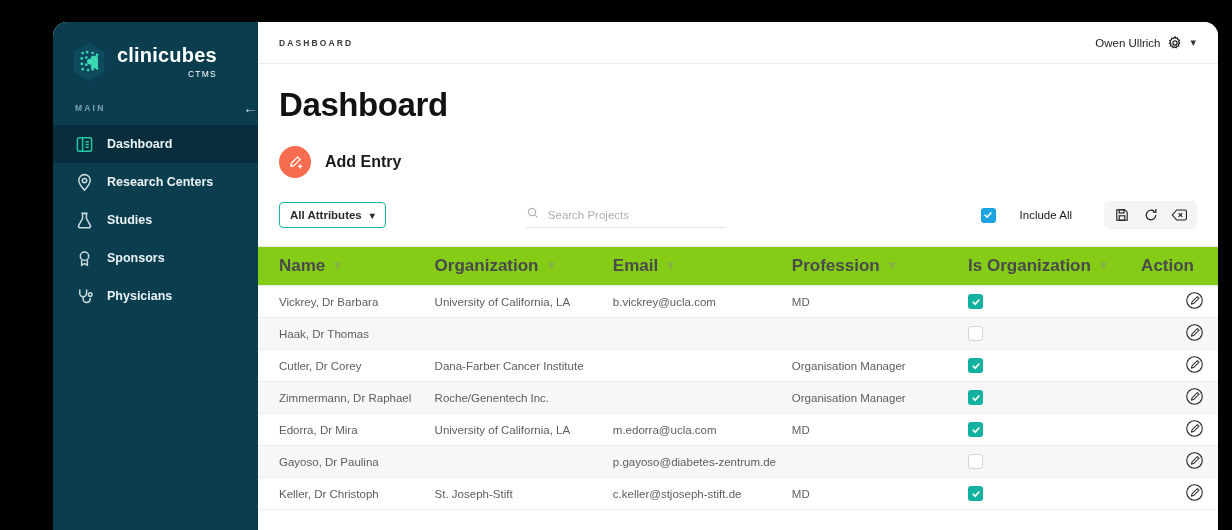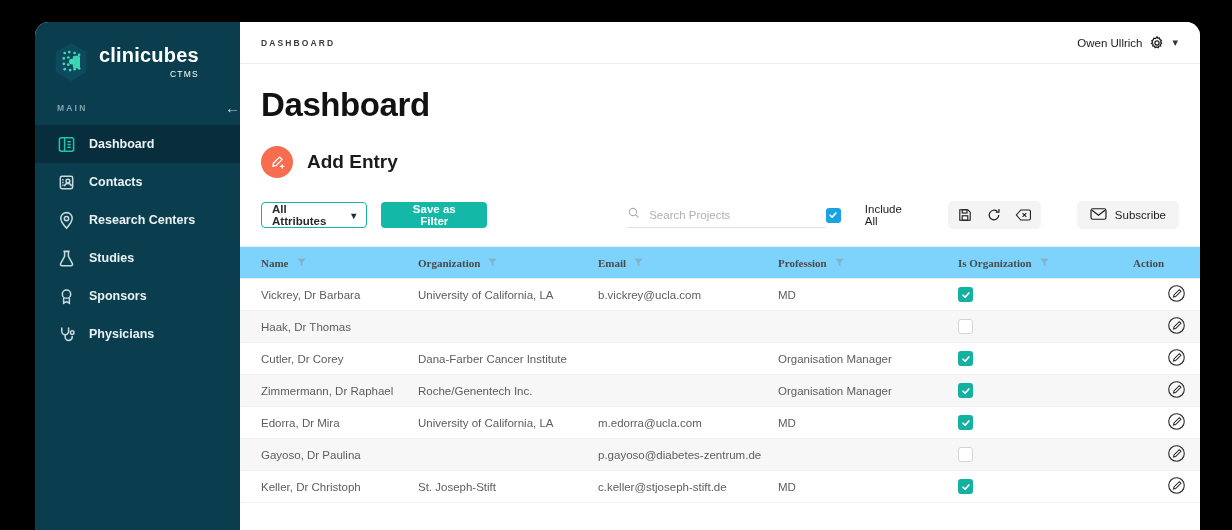--- a/index.html
+++ b/index.html
@@ -4,21 +4,21 @@
 <style>
   * { box-sizing: border-box; margin: 0; padding: 0; }
   html, body {
     width: 1232px; height: 530px;
     background: #000000;
     font-family: "Liberation Sans", sans-serif;
     overflow: hidden;
   }
   .app-frame {
     position: absolute;
-    left: 35px; top: 22px;
+    left: 53px; top: 22px;
     width: 1165px; height: 508px;
     background: #ffffff;
     border-radius: 14px 14px 0 0;
     overflow: hidden;
     display: flex;
   }
 
   
   .sidebar {
     width: 205px;
@@ -98,21 +98,21 @@
 
   .add-entry {
     display: flex; align-items: center; gap: 14px;
     margin: 22px 0 0 21px; width: fit-content; cursor: pointer;
   }
   .add-circle {
     width: 32px; height: 32px; border-radius: 50%;
     background: #f86d50;
     display: flex; align-items: center; justify-content: center;
   }
-  .add-label { font-size: 19px; font-weight: 700; color: #1b1b1b; }
+  .add-label { font-size: 16px; font-weight: 700; color: #1b1b1b; }
 
   .toolbar {
     display: flex; align-items: center;
     margin: 22px 21px 0 21px;
     height: 30px;
   }
   .select-attr {
     height: 26px; padding: 0 10px;
     border: 1px solid #13b5a2; border-radius: 4px;
     background: #fff; color: #2b2b2b;
@@ -166,30 +166,29 @@
     display: flex; align-items: center; gap: 8px;
     background: #f4f4f4; border-radius: 5px;
     height: 28px; padding: 0 13px; margin-left: 10px;
     font-size: 11.5px; color: #1b1b1b; cursor: pointer;
     border: none; font-family: inherit;
   }
 
   
   .tbl { width: 100%; margin-top: 16px; border-collapse: collapse; }
   .tbl thead th {
-    background: #7dd3fc;
-    font-size: 11px; font-weight: 600; color: #4a4a4a;
+    background: #84cc16;
+    font-size: 17px; font-weight: 600; color: #4a4a4a;
     text-align: left; padding: 9px 0 9px 0; height: 32px;
     border-top: 1px solid #ececec;
     border-bottom: 1px solid #ececec;
     white-space: nowrap;
-    font-family: Liberation Serif, serif;
   }
   .tbl thead th .hw { display: flex; align-items: center; gap: 8px; }
-  .tbl thead th.col-action .hw { padding-right: 34px; }
+  .tbl thead th.col-action .hw { padding-right: 24px; }
   .filter-ico { opacity: .45; }
   .tbl tbody td {
     font-size: 11.5px; color: #5d5d5d;
     padding: 0; height: 32px;
     border-bottom: 1px solid #f0f0f0;
     vertical-align: middle;
     white-space: nowrap;
   }
   .tbl tbody tr:nth-child(even) { background: #f7f7f7; }
   .col-name { width: 178px; padding-left: 21px !important; }
@@ -260,33 +259,20 @@
               <rect x="2.5" y="3" width="15" height="14" rx="2"></rect>
               <line x1="8" y1="3" x2="8" y2="17"></line>
               <line x1="11" y1="7" x2="14.5" y2="7"></line>
               <line x1="11" y1="10" x2="14.5" y2="10"></line>
               <line x1="11" y1="13" x2="14.5" y2="13"></line>
             </svg>
         </span>
         <span>Dashboard</span>
       </div>
 
-      <div class="nav-item">
-        <span class="nav-ico">
-          <svg viewBox="0 0 20 20" width="19" height="19">
-              <rect x="3.5" y="3.5" width="13" height="13" rx="1.8"></rect>
-              <circle cx="11.5" cy="8.5" r="2"></circle>
-              <path d="M8 14c0-2 1.6-3 3.5-3s3.5 1 3.5 3"></path>
-              <line x1="5.5" y1="7" x2="7" y2="7"></line>
-              <line x1="5.5" y1="10" x2="7" y2="10"></line>
-              <line x1="5.5" y1="13" x2="7" y2="13"></line>
-            </svg>
-        </span>
-        <span>Contacts</span>
-      </div>
 
       <div class="nav-item">
         <span class="nav-ico">
           <svg viewBox="0 0 20 20" width="19" height="19">
               <path d="M10 18s6-6.2 6-10.3A6 6 0 0 0 4 7.7C4 11.8 10 18 10 18z"></path>
               <circle cx="10" cy="8" r="2.3"></circle>
             </svg>
         </span>
         <span>Research Centers</span>
       </div>
@@ -354,21 +340,20 @@
       <span class="add-label">Add Entry</span>
     </div>
 
     <div class="toolbar">
 
       <div class="select-attr">
         <span>All Attributes</span>
         <span class="cv">▾</span>
       </div>
 
-      <button class="btn-save-filter">Save as Filter</button>
 
       <div class="search-wrap">
         <span>
           <svg viewBox="0 0 20 20" width="14" height="14" fill="none" stroke="#b0b0b0" stroke-width="1.6">
               <circle cx="8.6" cy="8.6" r="5.2"></circle>
               <line x1="12.6" y1="12.6" x2="16.5" y2="16.5"></line>
             </svg>
         </span>
         <input type="text" placeholder="Search Projects" style="">
       </div>
@@ -398,29 +383,20 @@
           </button>
           <button class="ibtn">
             <svg viewBox="0 0 22 20" width="17" height="16" fill="none" stroke="#1b1b1b" stroke-width="1.4">
                 <path d="M7.4 3.5h10.6a2 2 0 0 1 2 2v9a2 2 0 0 1-2 2H7.4L1.8 10z"></path>
                 <line x1="9.8" y1="7.6" x2="14.6" y2="12.4"></line>
                 <line x1="14.6" y1="7.6" x2="9.8" y2="12.4"></line>
               </svg>
           </button>
         </div>
 
-        <button class="subscribe">
-          <span>
-            <svg viewBox="0 0 20 16" width="17" height="14" fill="none" stroke="#1b1b1b" stroke-width="1.4">
-                <rect x="1.2" y="1.8" width="17.6" height="12.4" rx="2.2"></rect>
-                <polyline points="2.4,3.6 10,9.4 17.6,3.6"></polyline>
-              </svg>
-          </span>
-          <span>Subscribe</span>
-        </button>
 
       </div>
     </div>
 
     <table class="tbl">
       <thead>
         <tr>
           <th class="col-name">
             <div class="hw">
               <span>Name</span>

